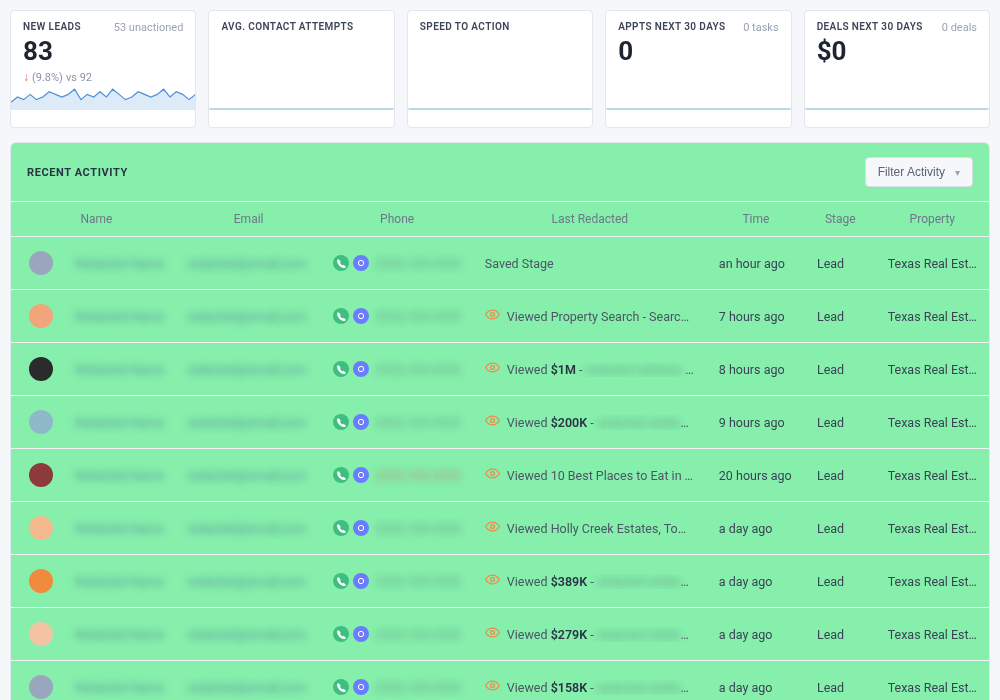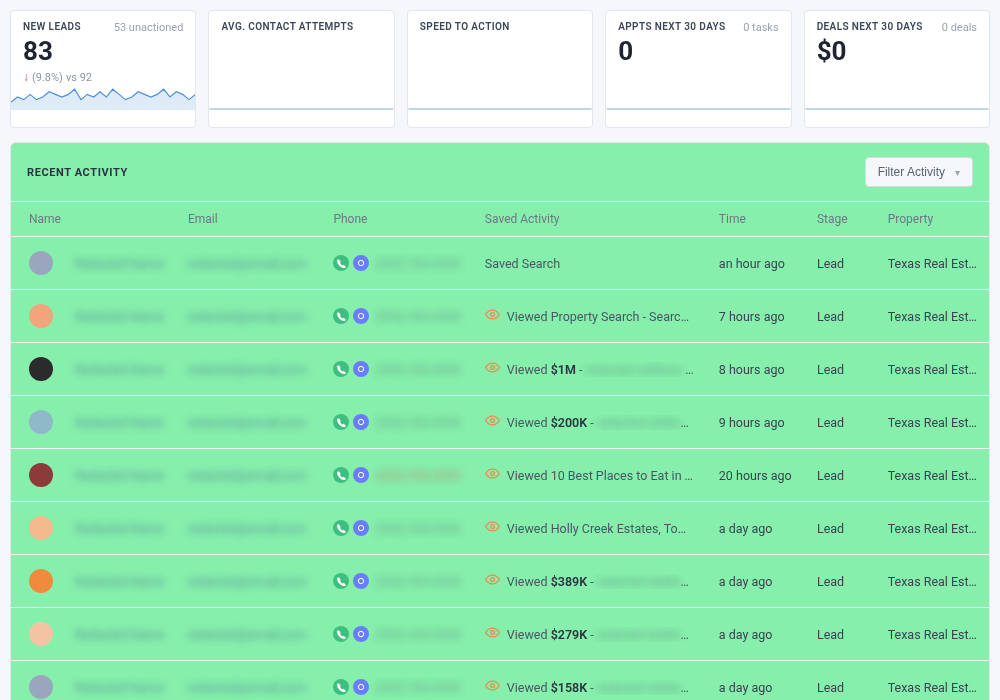--- a/index.html
+++ b/index.html
@@ -102,21 +102,21 @@
     align-items: center;
     gap: 10px;
     cursor: pointer;
   }
   .chevron { font-size: 10px; color: #9aa3b2; }
   table {
     width: 100%;
     border-collapse: collapse;
   }
   thead th {
-    text-align: left;
+    text-align: center;
     font-weight: 400;
     font-size: 12px;
     color: #6d7788;
     padding: 10px 12px;
     border-top: 1px solid #eef1f5;
     border-bottom: 1px solid #eef1f5;
   }
   thead th:first-child { padding-left: 18px; }
   tbody td {
     padding: 14px 12px;
@@ -244,21 +244,21 @@
       <col class="c-activity">
         <col class="c-time">
         <col class="c-stage">
         <col class="c-assigned">
     </colgroup>
     <thead>
       <tr id="thead-row">
           <th>Name</th>
           <th>Email</th>
           <th>Phone</th>
-          <th>Saved Activity</th>
+          <th>Last Redacted</th>
           <th>Time</th>
           <th>Stage</th>
           <th>Property</th>
         </tr>
     </thead>
     <tbody id="tbody">
         <tr>
           <td>
             <div class="name-cell">
     <span class="avatar" style="background:#9aa6bd"></span>
@@ -278,21 +278,21 @@
                   <svg width="8" height="8" viewBox="0 0 24 24" fill="none" stroke="#fff" stroke-width="3">
                     <circle cx="12" cy="12" r="8"></circle>
                   </svg>
                 </span>
     </span>
     <span class="blur-text-grey">(555) 555-5555</span>
   </div>
           </td>
           <td>
             <div class="activity-cell">
-              <span class="activity-text">Saved Search</span>
+              <span class="activity-text">Saved Stage</span>
             </div>
           </td>
           <td>an hour ago</td>
           <td>Lead</td>
           <td>Texas Real Est…</td>
         </tr>
         <tr>
           <td>
             <div class="name-cell">
     <span class="avatar" style="background:#f2a57a"></span>

